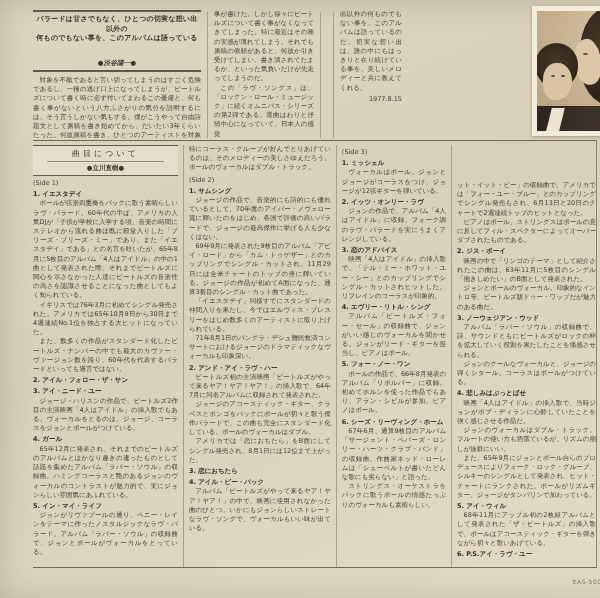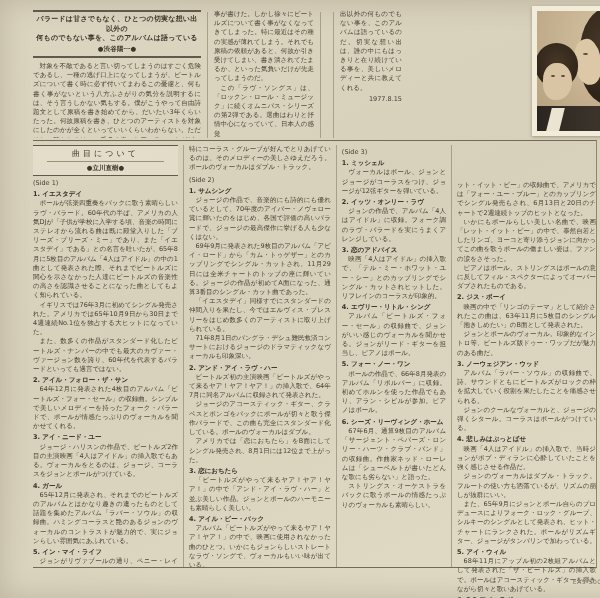--- a/index.html
+++ b/index.html
@@ -15,21 +15,21 @@
   .ecol-a{width:168px;}
   .ecol-b{width:100px;}
   .ecol-c{width:91px;}
   .ecol-d{width:62px;}
   .vrule{width:1px;background:#a89f8a;margin:2px 6px 0 6px;}
   .essay-header{
     border-top:2px solid #5f5a4b;border-bottom:2px solid #5f5a4b;
     padding:3px 0 2px 0;margin-bottom:4px;text-align:center;
     font-size:7px;line-height:9.5px;font-weight:bold;color:#3c372d;letter-spacing:.2px;
   }
-  .essay-credit{font-size:6.5px;margin-top:1px;font-weight:bold;}
+  .essay-credit{font-size:6.5px;margin-top:15px;font-weight:bold;font-style:italic;}
   .tx{font-size:6.5px;line-height:9.2px;text-align:justify;}
   .tx-p{text-indent:6.5px;}
   .tx-cont{}
   .tx-date{text-align:right;margin-top:2px;}
   
   .photo{position:absolute;top:6px;right:0;width:112px;height:130px;background:#f2edda;
     padding:5px 0 5px 5px;box-sizing:border-box;box-shadow:0 1px 3px rgba(60,50,30,.35);}
   .photo-img{position:relative;width:107px;height:120px;overflow:hidden;
     background:radial-gradient(circle at 78% 22%,#d9c7a6 0%,#c4b08e 55%,#b39e7c 100%);}
   .ph-hair-r{position:absolute;left:40%;top:-4%;width:66%;height:82%;
@@ -122,21 +122,20 @@
         <div class="notes-rule"></div>
         <div class="notes-credit">●立川直樹●</div>
       </div>
       <div>
           <div class="tx tx-side">(Side 1)</div>
           <div class="tx tx-track">1. イエスタデイ</div>
           <div class="tx tx-p">ポールが弦楽四重奏をバックに歌う素晴らしいラヴ・バラード。60年代の半ば、アメリカの人気DJが「子供が学校に入学する頃、音楽の時間にステレオから流れる曲は既に殿堂入りした「プリーズ・プリーズ・ミー」であり、また「イエスタデイ」である」との名言を吐いたが、65年8月に5枚目のアルバム「4人はアイドル」の中の1曲として発表された際、それまでビートルズに関心を示さなかった人達にビートルズの音楽性の高さを認識させることになった曲としてもよく知られている。</div>
           <div class="tx tx-p">イギリスでは76年3月に初めてシングル発売された。アメリカでは65年10月9日から30日まで4週連続No.1位を独占する大ヒットになっていた。</div>
           <div class="tx tx-p">また、数多くの作品がスタンダード化したビートルズ・ナンバーの中でも最大のカヴァー・ヴァージョン数を誇り、60年代を代表するバラードといっても過言ではない。</div>
           <div class="tx tx-track">2. アイル・フォロー・ザ・サン</div>
-          <div class="tx tx-p">64年12月に発表された4枚目のアルバム「ビートルズ・フォー・セール」の収録曲。シンプルで美しいメロディーを持ったフォーク・バラードで、ポールが情感たっぷりのヴォーカルを聞かせてくれる。</div>
           <div class="tx tx-track">3. アイ・ニード・ユー</div>
           <div class="tx tx-p">ジョージ・ハリスンの作品で、ビートルズ2作目の主演映画「4人はアイドル」の挿入歌でもある。ヴォーカルをとるのは、ジョージ、コーラスをジョンとポールがつけている。</div>
           <div class="tx tx-track">4. ガール</div>
           <div class="tx tx-p">65年12月に発表され、それまでのビートルズのアルバムとはかなり趣きの違ったものとして話題を集めたアルバム「ラバー・ソウル」の収録曲。ハミングコーラスと艶のあるジョンのヴォーカルのコントラストが魅力的で、実にジョンらしい雰囲気にあふれている。</div>
           <div class="tx tx-track">5. イン・マイ・ライフ</div>
           <div class="tx tx-p">ジョンがリヴァプールの通り、ペニー・レインをテーマに作ったノスタルジックなラヴ・バラード。アルバム「ラバー・ソウル」の収録曲で、ジョンとポールがヴォーカルをとっている。</div>
         </div>
     </div>
     <div class="nvrule"></div>
     <div class="ncol ncol-2">
@@ -145,21 +144,20 @@
         <div class="tx tx-track">1. サムシング</div>
         <div class="tx tx-p">ジョージの作品で、音楽的にも詩的にも優れているとして、70年度のアイバー・ノヴェロー賞に輝いたのをはじめ、各国で評価の高いバラードで、ジョージの最高傑作に挙げる人も少なくはない。</div>
         <div class="tx tx-p">69年9月に発表された9枚目のアルバム「アビイ・ロード」から「カム・トゥゲザー」とのカップリングでシングル・カットされ、11月29日には全米チャートのトップの座に輝いている。ジョージの作品が初めてA面になった、通算3番目のシングル・カット曲であった。</div>
         <div class="tx tx-p">「イエスタデイ」同様すでにスタンダードの仲間入りを果たし、今ではエルヴィス・プレスリーをはじめ数多くのアーティストに取り上げられている。</div>
         <div class="tx tx-p">71年8月1日のバングラ・デシュ難民救済コンサートにおけるジョージのドラマティックなヴォーカルも印象深い。</div>
         <div class="tx tx-track">2. アンド・アイ・ラヴ・ハー</div>
         <div class="tx tx-p">ビートルズ初の主演映画「ビートルズがやって来るヤア！ヤア！ヤア！」の挿入歌で、64年7月に同名アルバムに収録されて発表された。</div>
         <div class="tx tx-p">ジョージのアコースティック・ギター、クラベスとボンゴをバックにポールが切々と歌う傑作バラードで、この曲も完全にスタンダード化している。ポールのヴォーカルはダブル。</div>
         <div class="tx tx-p">アメリカでは「恋におちたら」をB面にしてシングル発売され、8月1日には12位まで上がった。</div>
         <div class="tx tx-track">3. 恋におちたら</div>
-        <div class="tx tx-p">「ビートルズがやって来るヤア！ヤア！ヤア！」の中で「アンド・アイ・ラヴ・ハー」と並ぶ美しい作品。ジョンとポールのハーモニーも素晴らしく美しい。</div>
         <div class="tx tx-track">4. アイル・ビー・バック</div>
         <div class="tx tx-p">アルバム「ビートルズがやって来るヤア！ヤア！ヤア！」の中で、映画に使用されなかった曲のひとつ。いかにもジョンらしいストレートなラヴ・ソングで、ヴォーカルもいい味が出ている。</div>
       </div>
     <div class="nvrule"></div>
     <div class="ncol ncol-3">
         <div class="tx tx-side">(Side 3)</div>
         <div class="tx tx-track">1. ミッシェル</div>
         <div class="tx tx-p">ヴォーカルはポール、ジョンとジョージがコーラスをつけ、ジョージが12弦ギターを弾いている。</div>
         <div class="tx tx-track">2. イッツ・オンリー・ラヴ</div>
         <div class="tx tx-p">ジョンの作品で、アルバム「4人はアイドル」に収録。フォーク調のラヴ・バラードを実にうまくアレンジしている。</div>
@@ -169,21 +167,20 @@
         <div class="tx tx-p">アルバム「ビートルズ・フォー・セール」の収録曲で、ジョンがいい感じのヴォーカルを聞かせる。ジョンがリード・ギターを担当し、ピアノはポール。</div>
         <div class="tx tx-track">5. フォー・ノー・ワン</div>
         <div class="tx tx-p">ポールの作品で、66年8月発表のアルバム「リボルバー」に収録。初めてホルンを使った作品でもあり、アラン・シビルが参加。ピアノはポール。</div>
         <div class="tx tx-track">6. シーズ・リーヴィング・ホーム</div>
         <div class="tx tx-p">67年6月、通算9枚目のアルバム「サージェント・ペパーズ・ロンリー・ハーツ・クラブ・バンド」の収録曲。作曲家ネッド・ローレムは「シューベルトが書いたどんな歌にも劣らない」と語った。</div>
         <div class="tx tx-p">ストリングス・オーケストラをバックに歌うポールの情感たっぷりのヴォーカルも素晴らしい。</div>
       </div>
     <div class="nvrule"></div>
     <div class="ncol ncol-4">
         <div class="tx tx-cont">ット・イット・ビー」の収録曲で、アメリカでは「フォー・ユー・ブルー」とのカップリングでシングル発売もされ、6月13日と20日のチャートで2週連続トップのヒットとなった。</div>
-        <div class="tx tx-p">いかにもポールらしい美しい名曲で、映画「レット・イット・ビー」の中で、泰然自若としたリンゴ、ヨーコと寄り添うジョンに向かってこの曲を歌うポールの傷ましい姿は、ファンの涙をさそった。</div>
         <div class="tx tx-p">ピアノはポール、ストリングスはポールの意に反してフィル・スペクターによってオーバーダブされたものである。</div>
         <div class="tx tx-track">2. ジス・ボーイ</div>
         <div class="tx tx-p">映画の中で「リンゴのテーマ」として紹介されたこの曲は、63年11月に5枚目のシングル「抱きしめたい」のB面として発表された。</div>
         <div class="tx tx-p">ジョンとポールのヴォーカル。印象的なイントロ等、ビートルズ版ドゥー・ワップだが魅力のある曲だ。</div>
         <div class="tx tx-track">3. ノーウェジアン・ウッド</div>
         <div class="tx tx-p">アルバム「ラバー・ソウル」の収録曲で、詩、サウンドともにビートルズがロックの枠を拡大していく役割を果たしたことを痛感させられる。</div>
         <div class="tx tx-p">ジョンのクールなヴォーカルと、ジョージの弾くシタール。コーラスはポールがつけている。</div>
         <div class="tx tx-track">4. 悲しみはぶっとばせ</div>
         <div class="tx tx-p">映画「4人はアイドル」の挿入歌で、当時ジョンがボブ・ディランに心酔していたことを強く感じさせる作品だ。</div>
         <div class="tx tx-p">ジョンのヴォーカルはダブル・トラック。フルートの使い方も洒落ているが、リズムの崩しが抜群にいい。</div>

